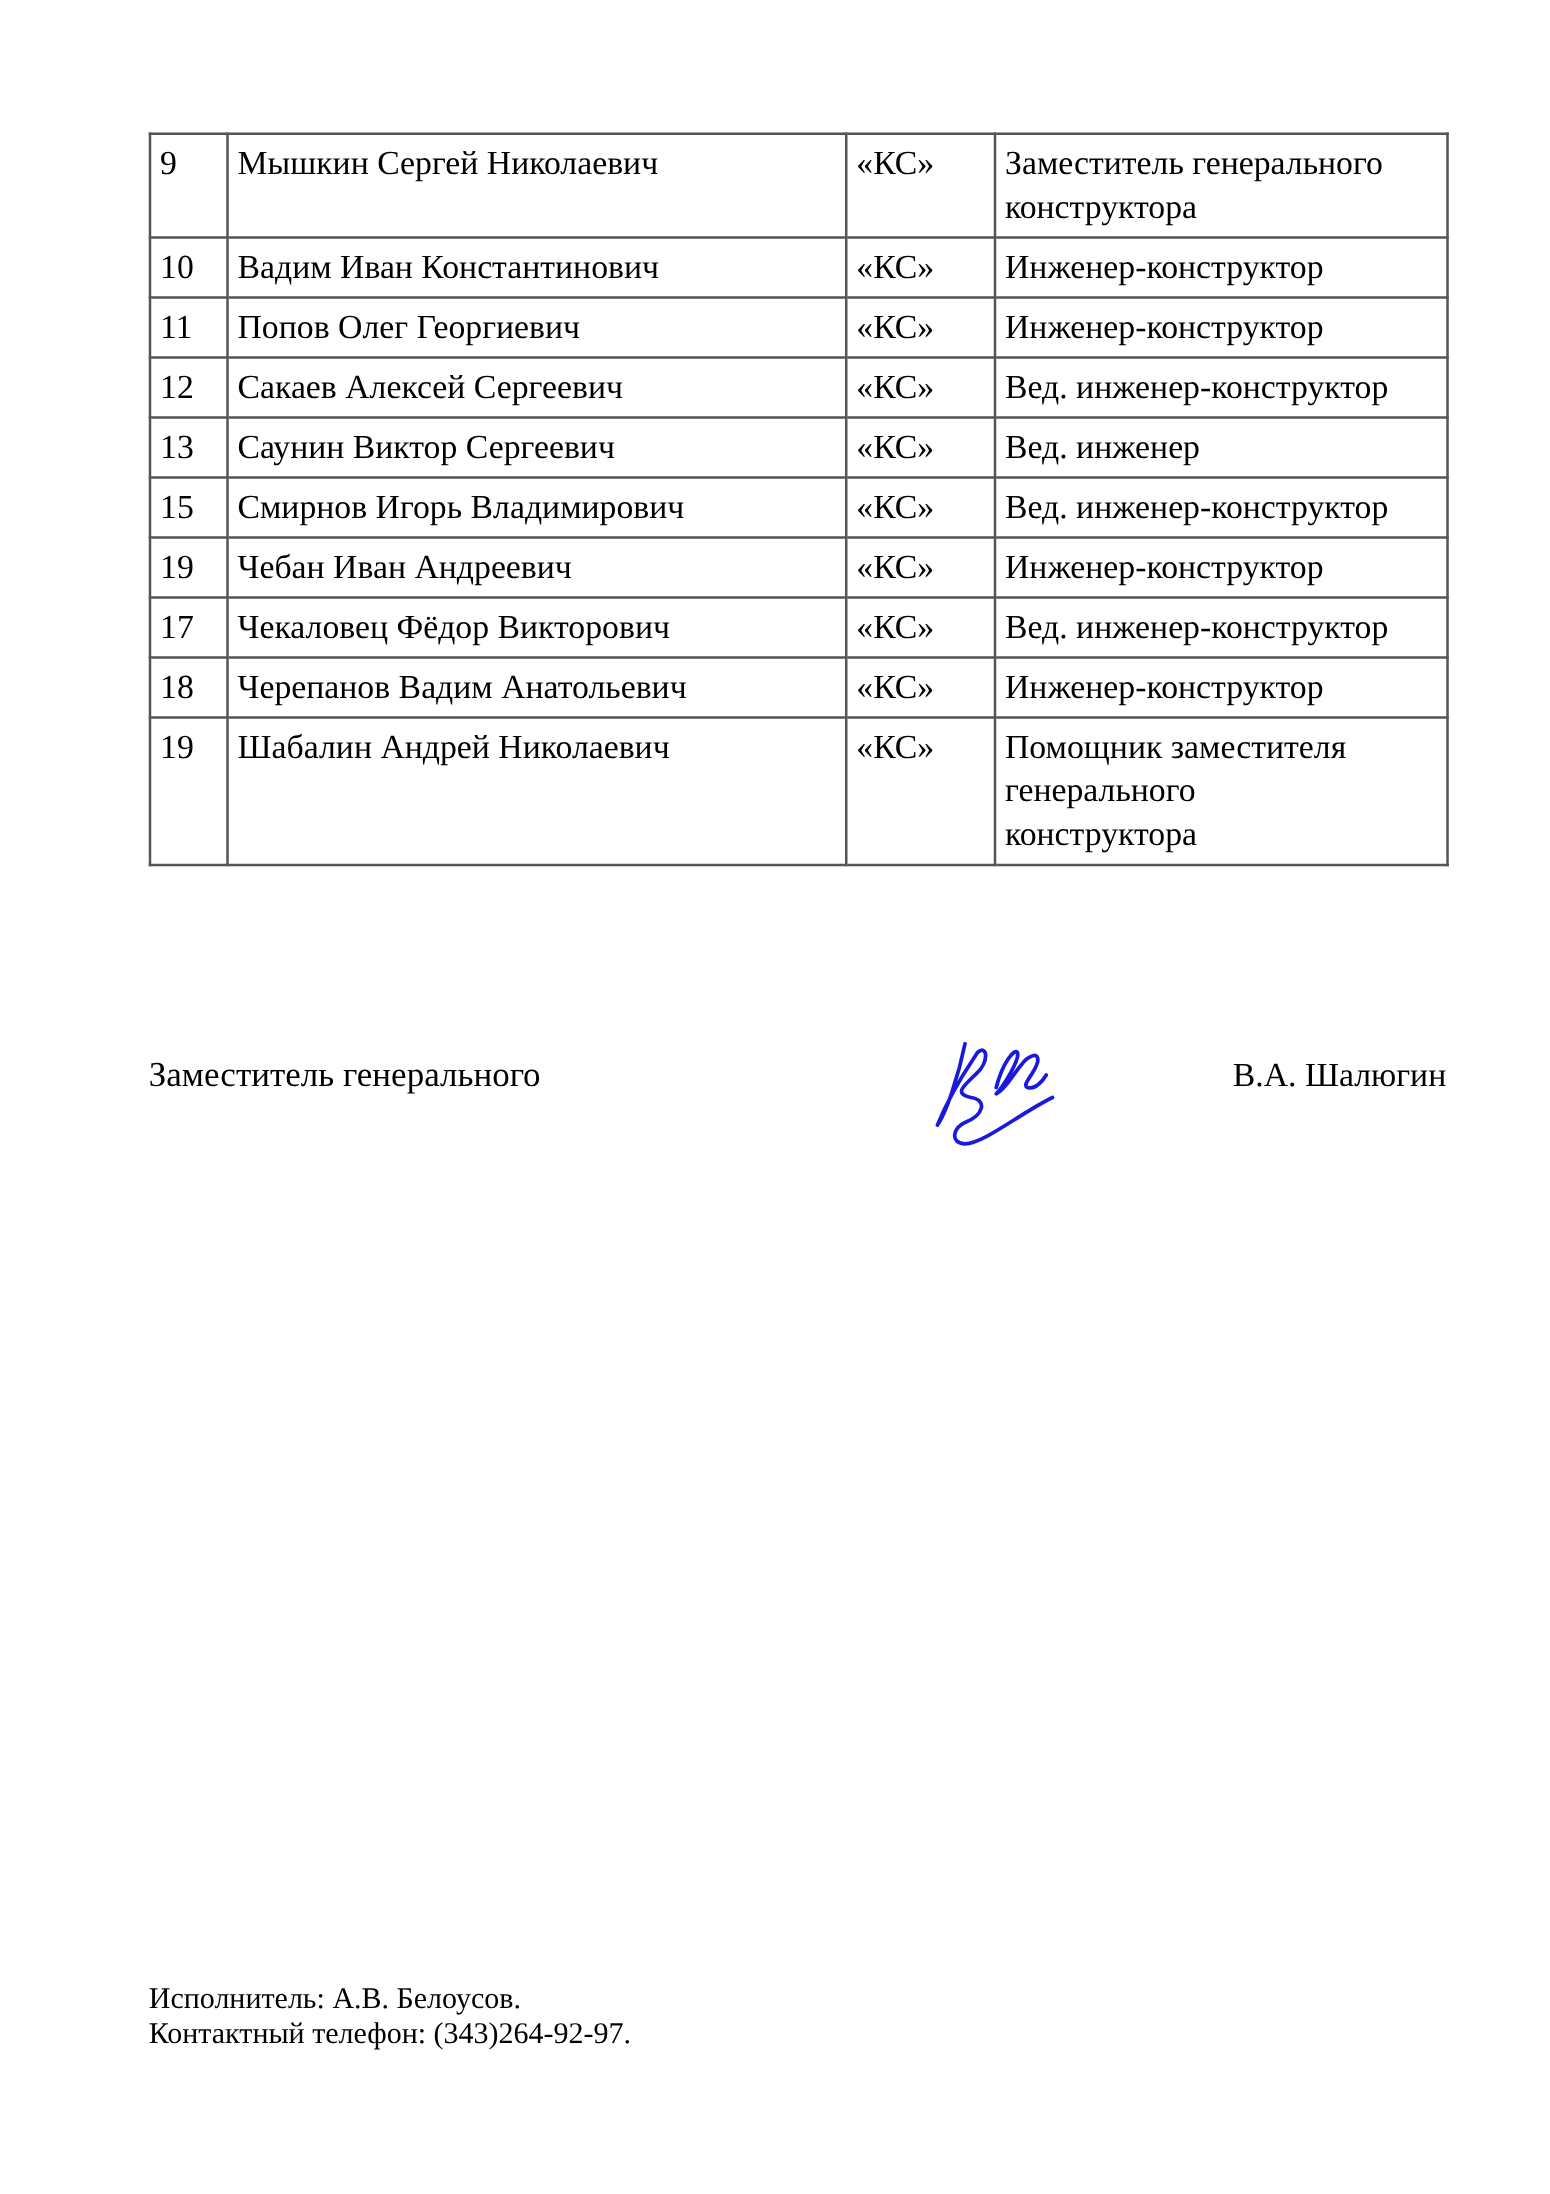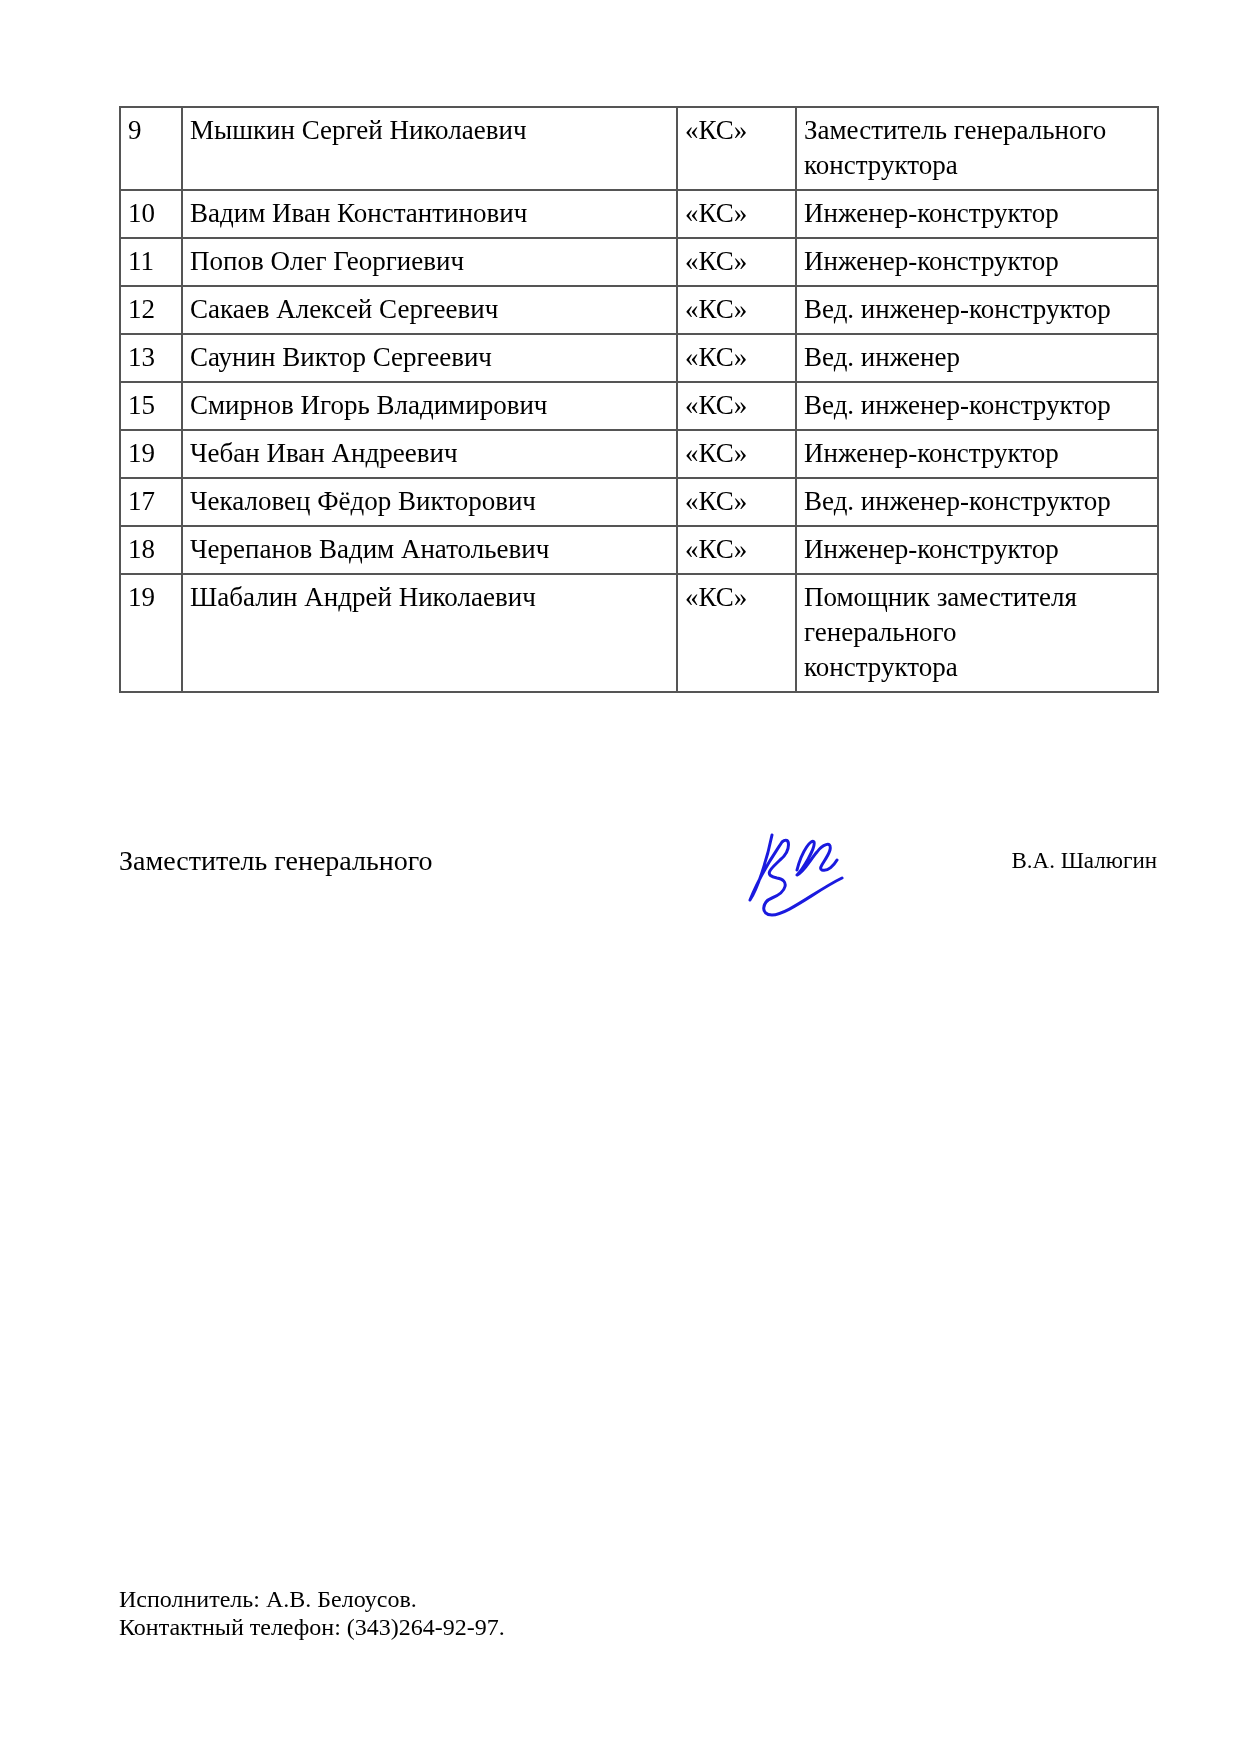--- a/index.html
+++ b/index.html
@@ -4,21 +4,21 @@
 <style>
   html, body { margin: 0; padding: 0; background: #ffffff; }
   body { width: 1240px; height: 1755px; position: relative; font-family: "Liberation Serif", serif; color: #000; }
   .tbl { position: absolute; left: 119px; top: 106px; width: 1038px; border-collapse: collapse; table-layout: fixed; font-size: 27px; line-height: 35px; }
   .tbl td { border: 2px solid #555; vertical-align: top; padding: 5px 6px 6px 7px; }
   .tbl col.c1 { width: 62px; }
   .tbl col.c2 { width: 495px; }
   .tbl col.c3 { width: 119px; }
   .tbl col.c4 { width: 362px; }
   .sig-title { position: absolute; left: 119px; top: 843px; font-size: 28px; line-height: 35px; width: 400px; font-family: Liberation Serif, serif; }
-  .sig-name { position: absolute; right: 83px; top: 843px; font-size: 23px; line-height: 35px; text-align: right; }
+  .sig-name { position: absolute; right: 83px; top: 843px; font-size: 27px; line-height: 35px; text-align: right; }
   .sig-img { position: absolute; left: 742px; top: 830px; width: 110px; height: 95px; }
   .footer { position: absolute; left: 119px; top: 1585px; font-size: 24px; line-height: 28px; }
 </style>
 </head>
 <body>
 
 <table class="tbl">
   <colgroup>
       <col class="c1">
       <col class="c2">

